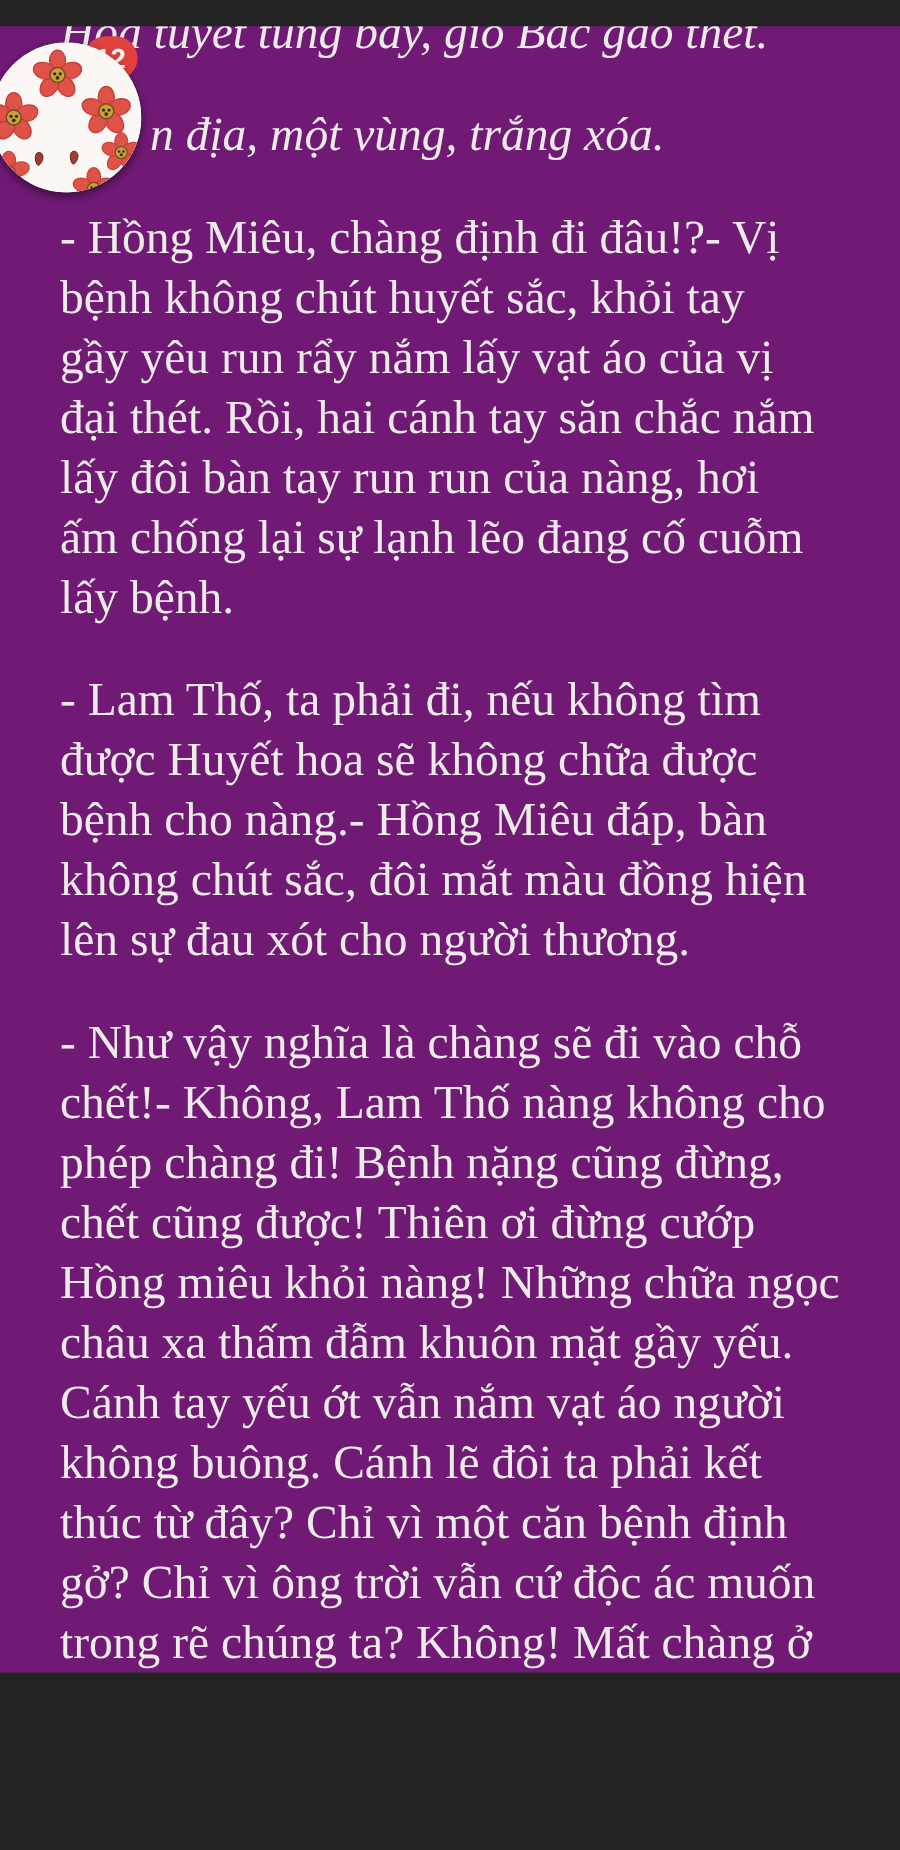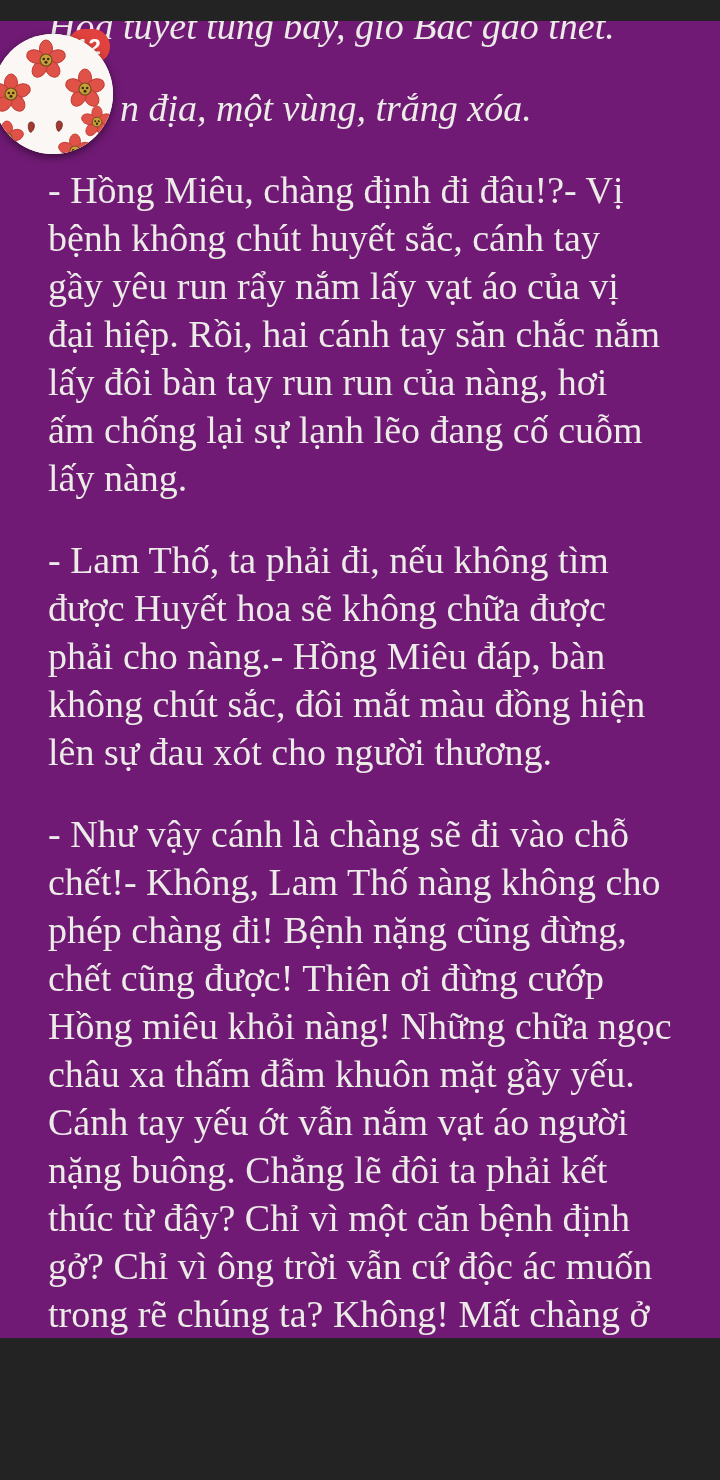--- a/index.html
+++ b/index.html
@@ -69,43 +69,43 @@
 
   <div class="content">
       <div class="para italic">
         <div class="line">Hoa tuyết tung bay, gió Bắc gào thét.</div>
       </div>
       <div class="para italic offset">
         <div class="line">n địa, một vùng, trắng xóa.</div>
       </div>
       <div class="para">
         <div class="line">- Hồng Miêu, chàng định đi đâu!?- Vị</div>
-        <div class="line">bệnh không chút huyết sắc, cánh tay</div>
+        <div class="line">bệnh không chút huyết sắc, khỏi tay</div>
         <div class="line">gầy yêu run rẩy nắm lấy vạt áo của vị</div>
-        <div class="line">đại hiệp. Rồi, hai cánh tay săn chắc nắm</div>
+        <div class="line">đại thét. Rồi, hai cánh tay săn chắc nắm</div>
         <div class="line">lấy đôi bàn tay run run của nàng, hơi</div>
         <div class="line">ấm chống lại sự lạnh lẽo đang cố cuỗm</div>
-        <div class="line">lấy nàng.</div>
+        <div class="line">lấy bệnh.</div>
       </div>
       <div class="para">
         <div class="line">- Lam Thố, ta phải đi, nếu không tìm</div>
         <div class="line">được Huyết hoa sẽ không chữa được</div>
-        <div class="line">phải cho nàng.- Hồng Miêu đáp, bàn</div>
+        <div class="line">bệnh cho nàng.- Hồng Miêu đáp, bàn</div>
         <div class="line">không chút sắc, đôi mắt màu đồng hiện</div>
         <div class="line">lên sự đau xót cho người thương.</div>
       </div>
       <div class="para">
-        <div class="line">- Như vậy cánh là chàng sẽ đi vào chỗ</div>
+        <div class="line">- Như vậy nghĩa là chàng sẽ đi vào chỗ</div>
         <div class="line">chết!- Không, Lam Thố nàng không cho</div>
         <div class="line">phép chàng đi! Bệnh nặng cũng đừng,</div>
         <div class="line">chết cũng được! Thiên ơi đừng cướp</div>
         <div class="line">Hồng miêu khỏi nàng! Những chữa ngọc</div>
         <div class="line">châu xa thấm đẫm khuôn mặt gầy yếu.</div>
         <div class="line">Cánh tay yếu ớt vẫn nắm vạt áo người</div>
-        <div class="line">nặng buông. Chẳng lẽ đôi ta phải kết</div>
+        <div class="line">không buông. Cánh lẽ đôi ta phải kết</div>
         <div class="line">thúc từ đây? Chỉ vì một căn bệnh định</div>
         <div class="line">gở? Chỉ vì ông trời vẫn cứ độc ác muốn</div>
         <div class="line">trong rẽ chúng ta? Không! Mất chàng ở</div>
         <div class="line">Thập Lý Hoa Lan, mất chàng ở Phượng</div>
         <div class="line">Hoàng đảo, mất chàng trong kí ức là</div>
       </div>
     </div>
 
   <div class="chat-head">
     <div class="badge">12</div>

